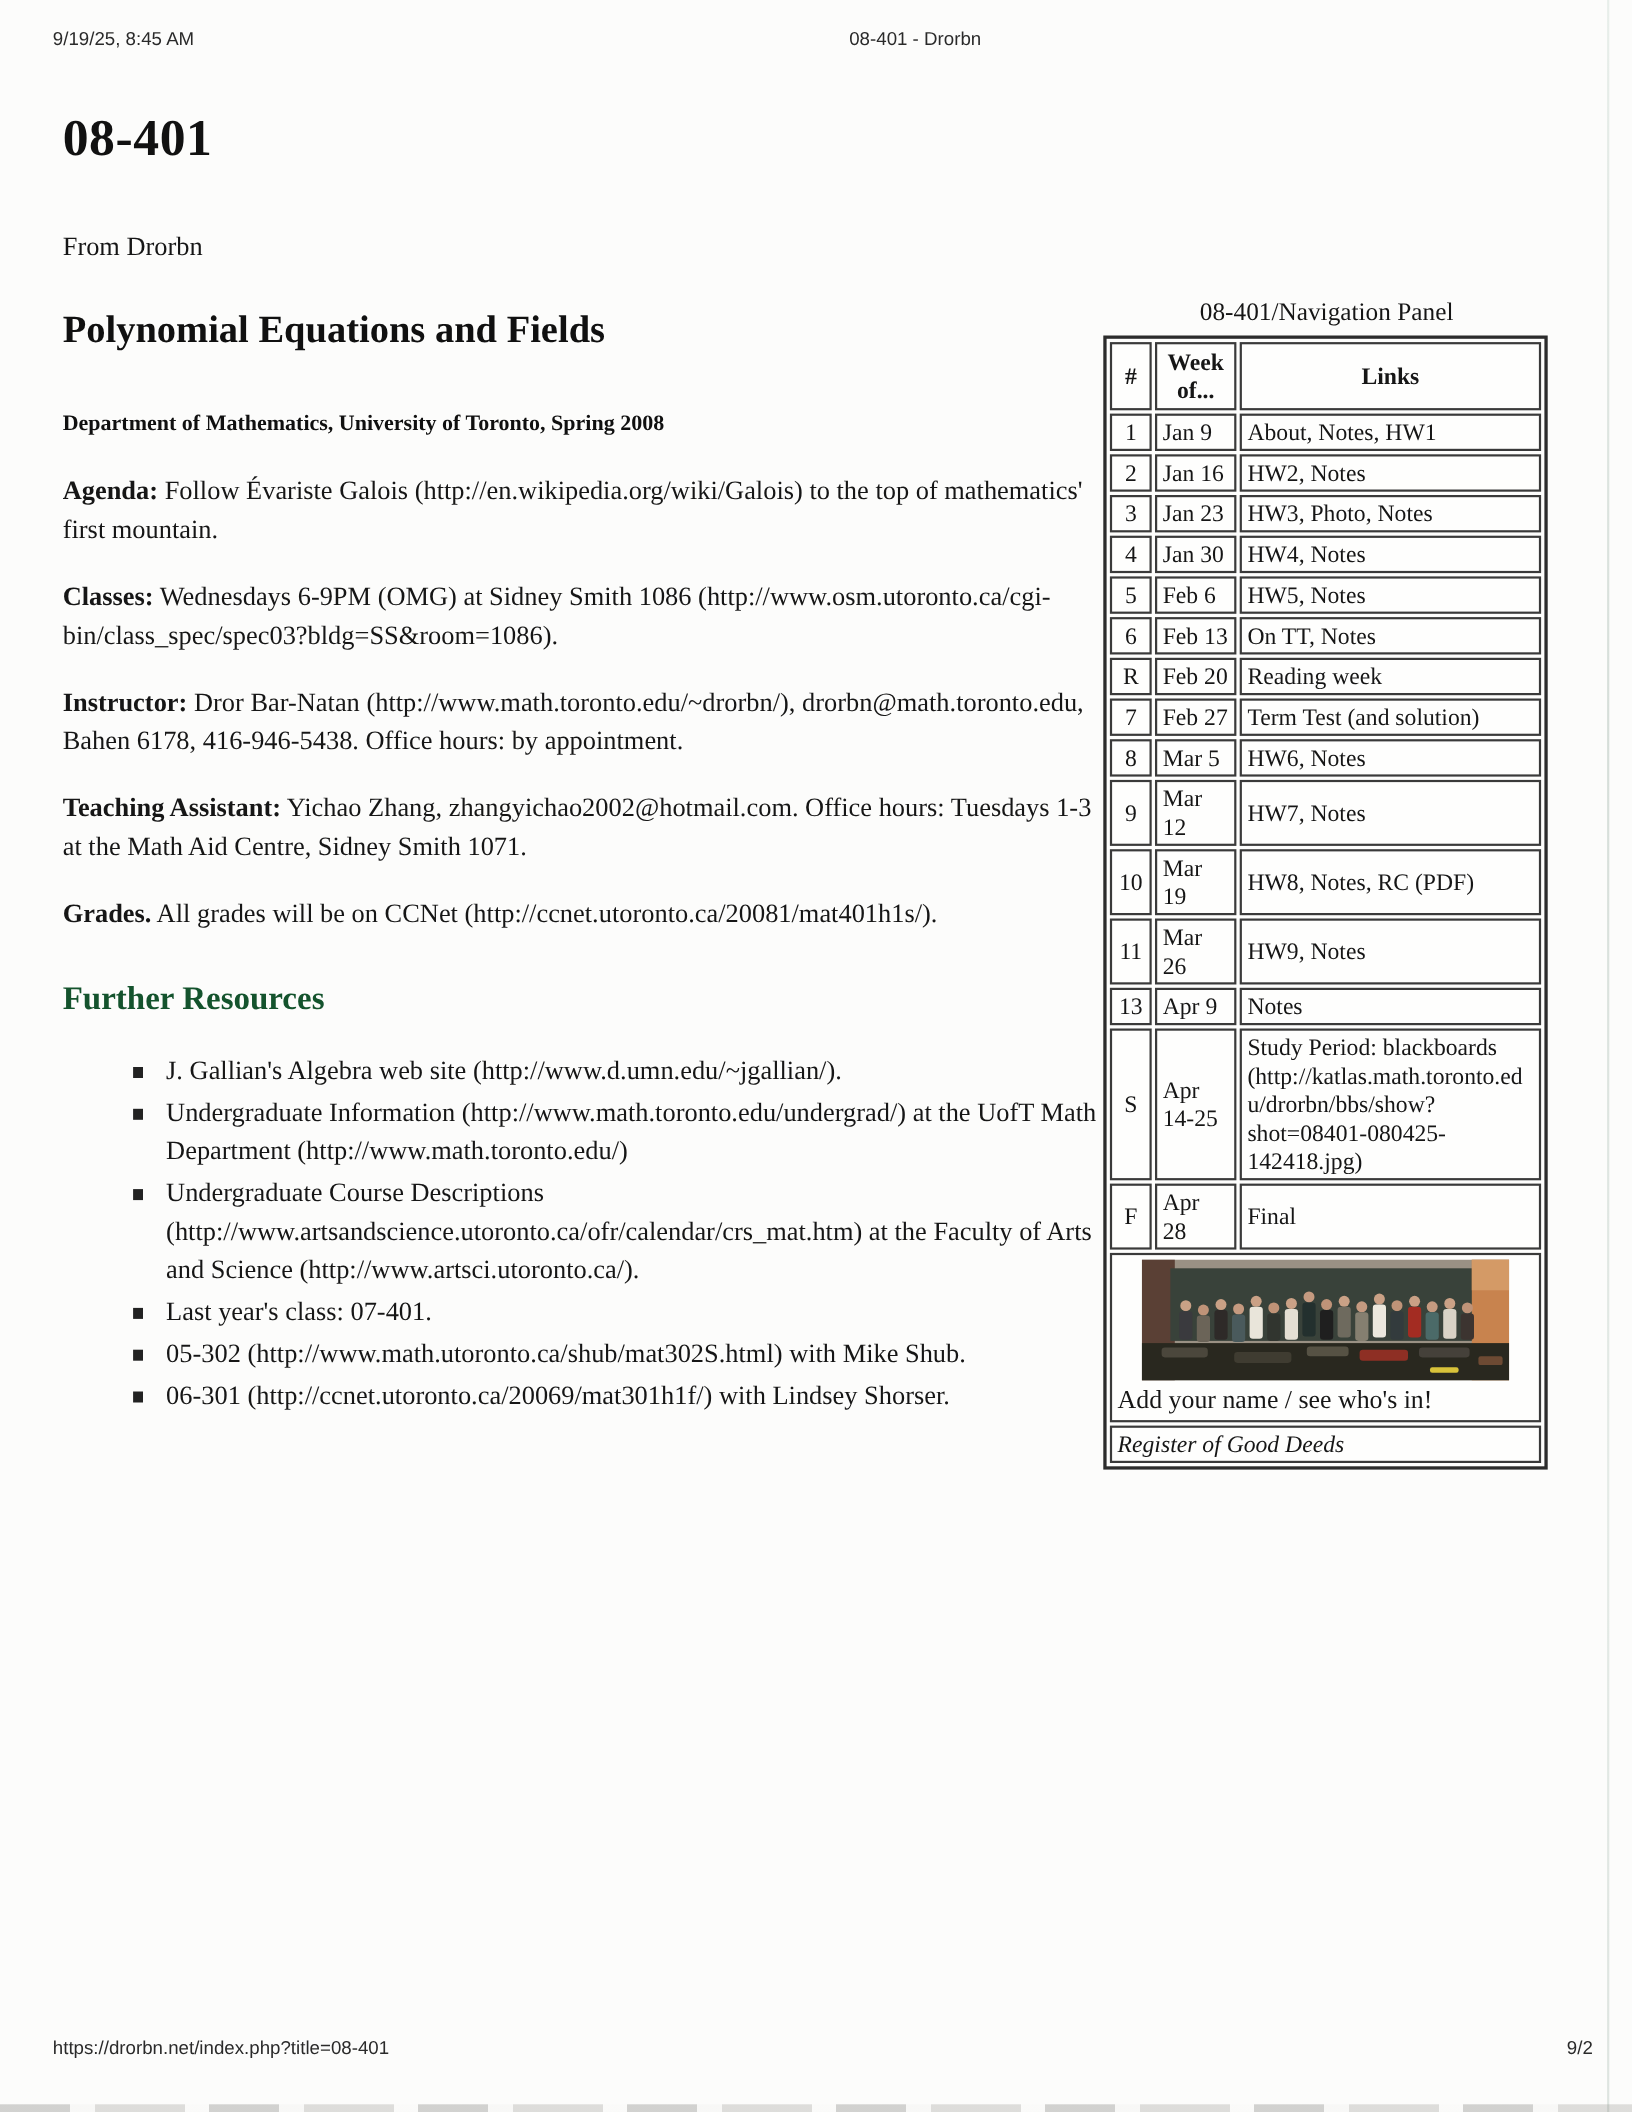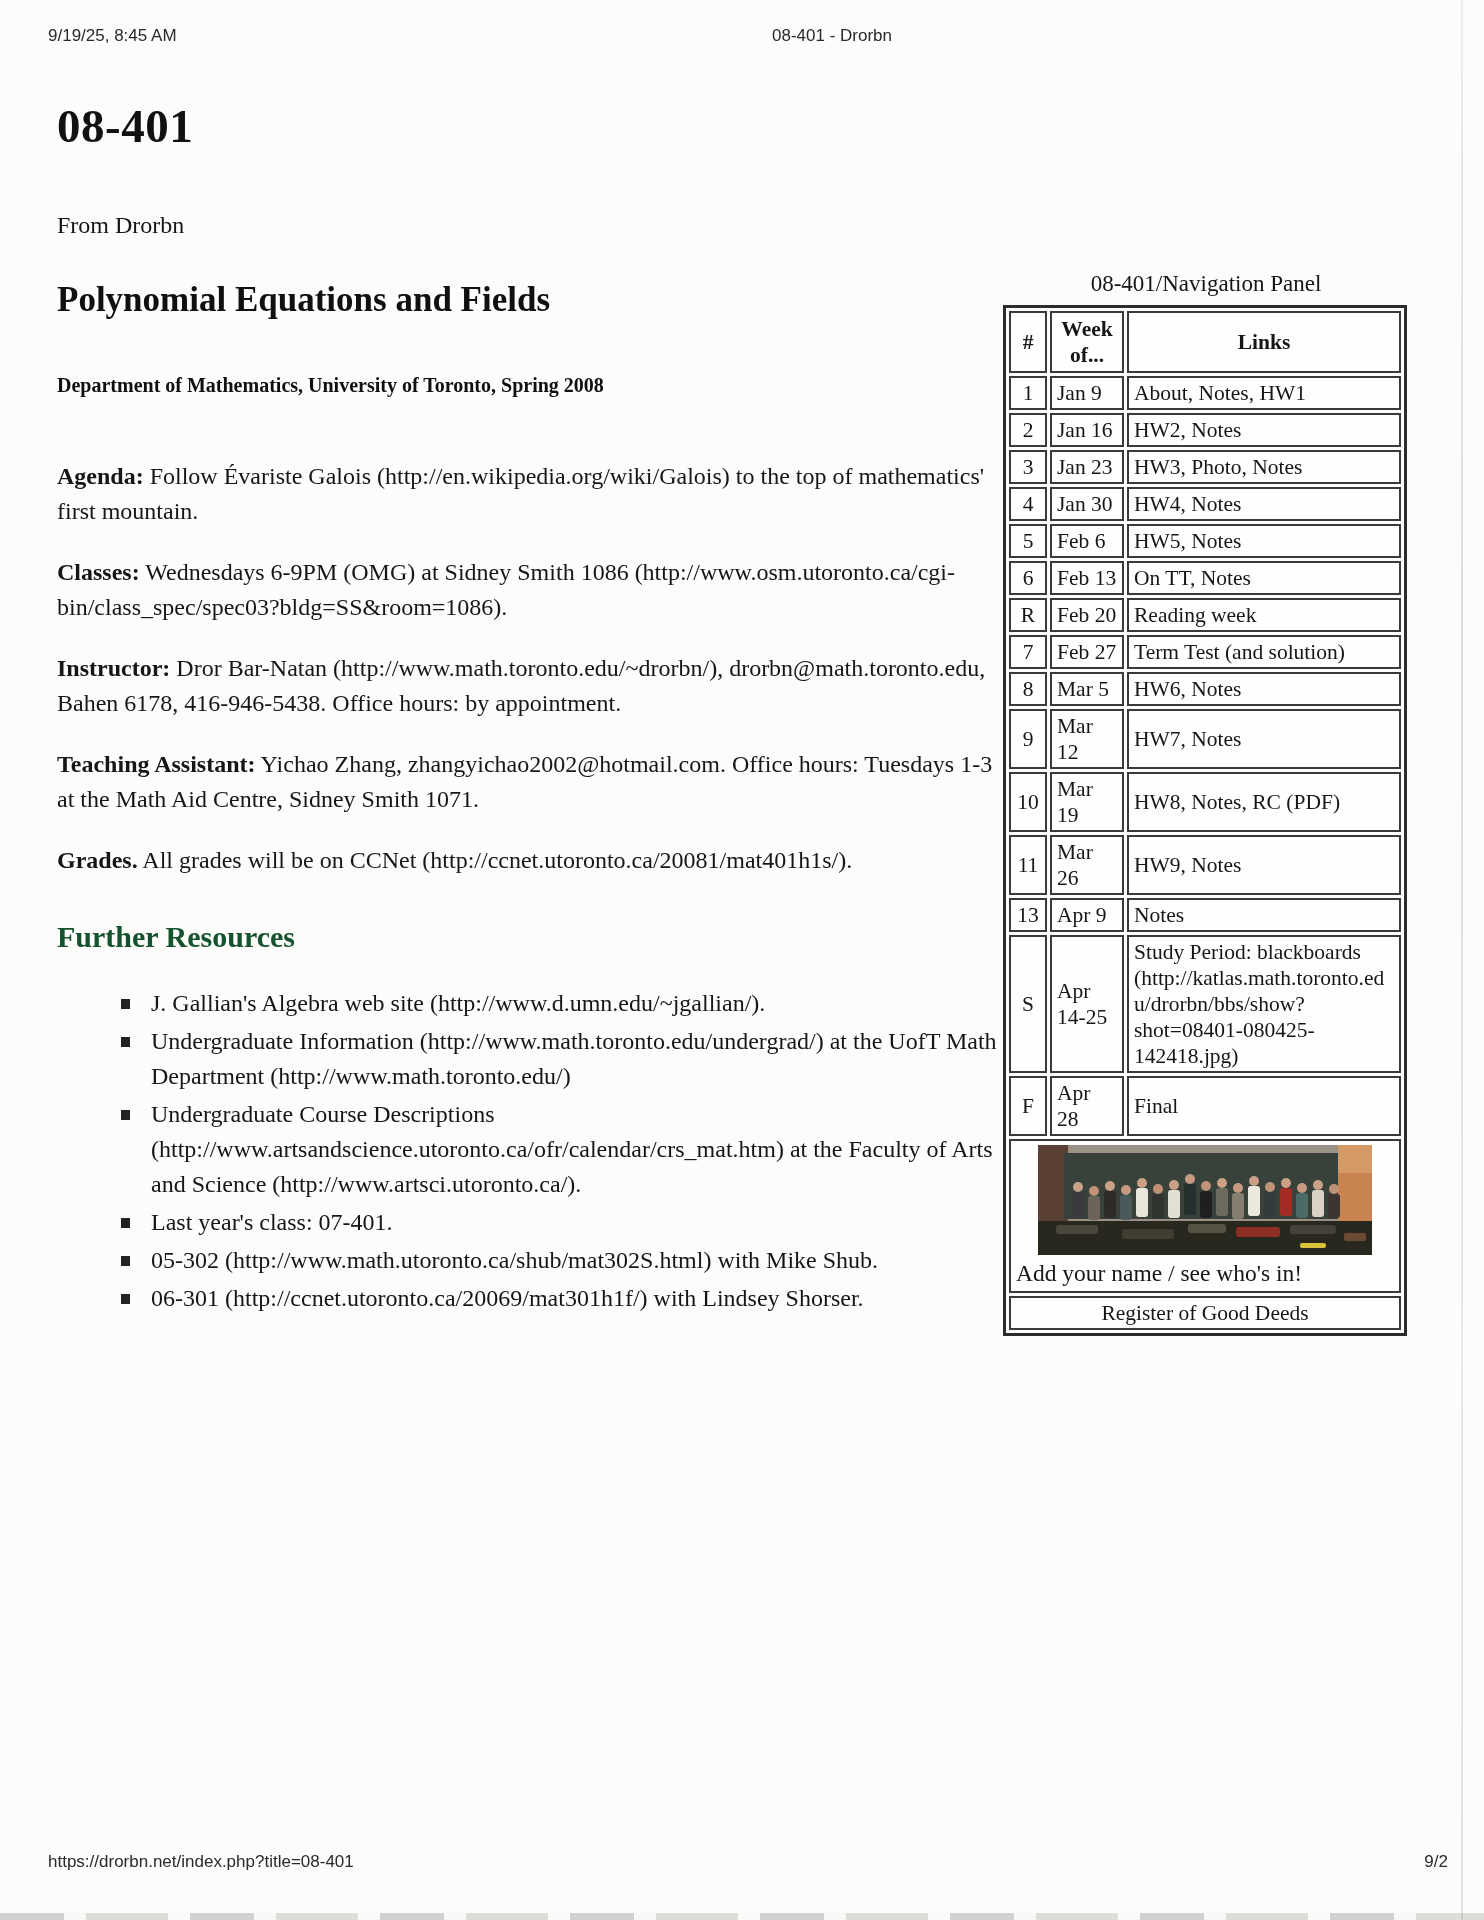--- a/index.html
+++ b/index.html
@@ -33,21 +33,21 @@
   .main-col h2{
     margin:40px 0 0 0;font-size:35px;line-height:40px;font-weight:bold;color:#101010;
   }
   .main-col h3{
     margin:48px 0 0 0;font-size:20px;line-height:34px;font-weight:bold;color:#101010;
   }
   .para{
     margin:26px 0 0 0;font-size:24px;line-height:35px;
     overflow-wrap:anywhere;
   }
-  .para:first-of-type{margin-top:57px;}
+  .para:first-of-type{margin-top:28px;}
   .para b{font-weight:bold;}
   .main-col h4{
     margin:40px 0 0 0;font-size:30px;line-height:38px;font-weight:bold;color:#14532d;
   }
   ul.resources{
     margin:30px 0 0 0;padding:0 0 0 62px;list-style:none;
   }
   ul.resources li{
     position:relative;margin:0 0 3px 0;padding-left:32px;
     font-size:24px;line-height:35px;overflow-wrap:anywhere;
@@ -71,21 +71,21 @@
     vertical-align:middle;background:#fefefd;
   }
   table.nav th{font-weight:bold;text-align:center;padding:3px 4px;}
   col.c1{width:38px;}  col.c2{width:74px;}
   td.c-num{text-align:center;}
   td.c-week{overflow-wrap:break-word;}
   td.c-links{overflow-wrap:anywhere;}
   td.photo-cell{padding:5px 4px 2px 4px;text-align:center;}
   .class-photo{display:block;margin:2px auto 0 auto;}
   .photo-caption{font-size:23.5px;line-height:32px;text-align:left;margin-top:2px;}
-  td.register-cell{text-align:center;font-size:23.5px;padding:5px 4px;}
+  td.register-cell{font-size:23.5px;padding:5px 4px;font-style:italic;}
   
   .artifact-line-right{
     position:absolute;left:1461px;top:0;height:100%;width:2px;
     background:linear-gradient(#e3ebe6 0%, #ccd6d0 35%, #dfe7e2 70%, #d6ded9 100%);
     opacity:.8;
   }
   .artifact-bottom{
     position:absolute;left:0;bottom:0;height:7px;width:100%;
     background:repeating-linear-gradient(90deg,
       rgba(98,98,94,.5) 0 64px, rgba(210,210,206,.18) 64px 86px,

